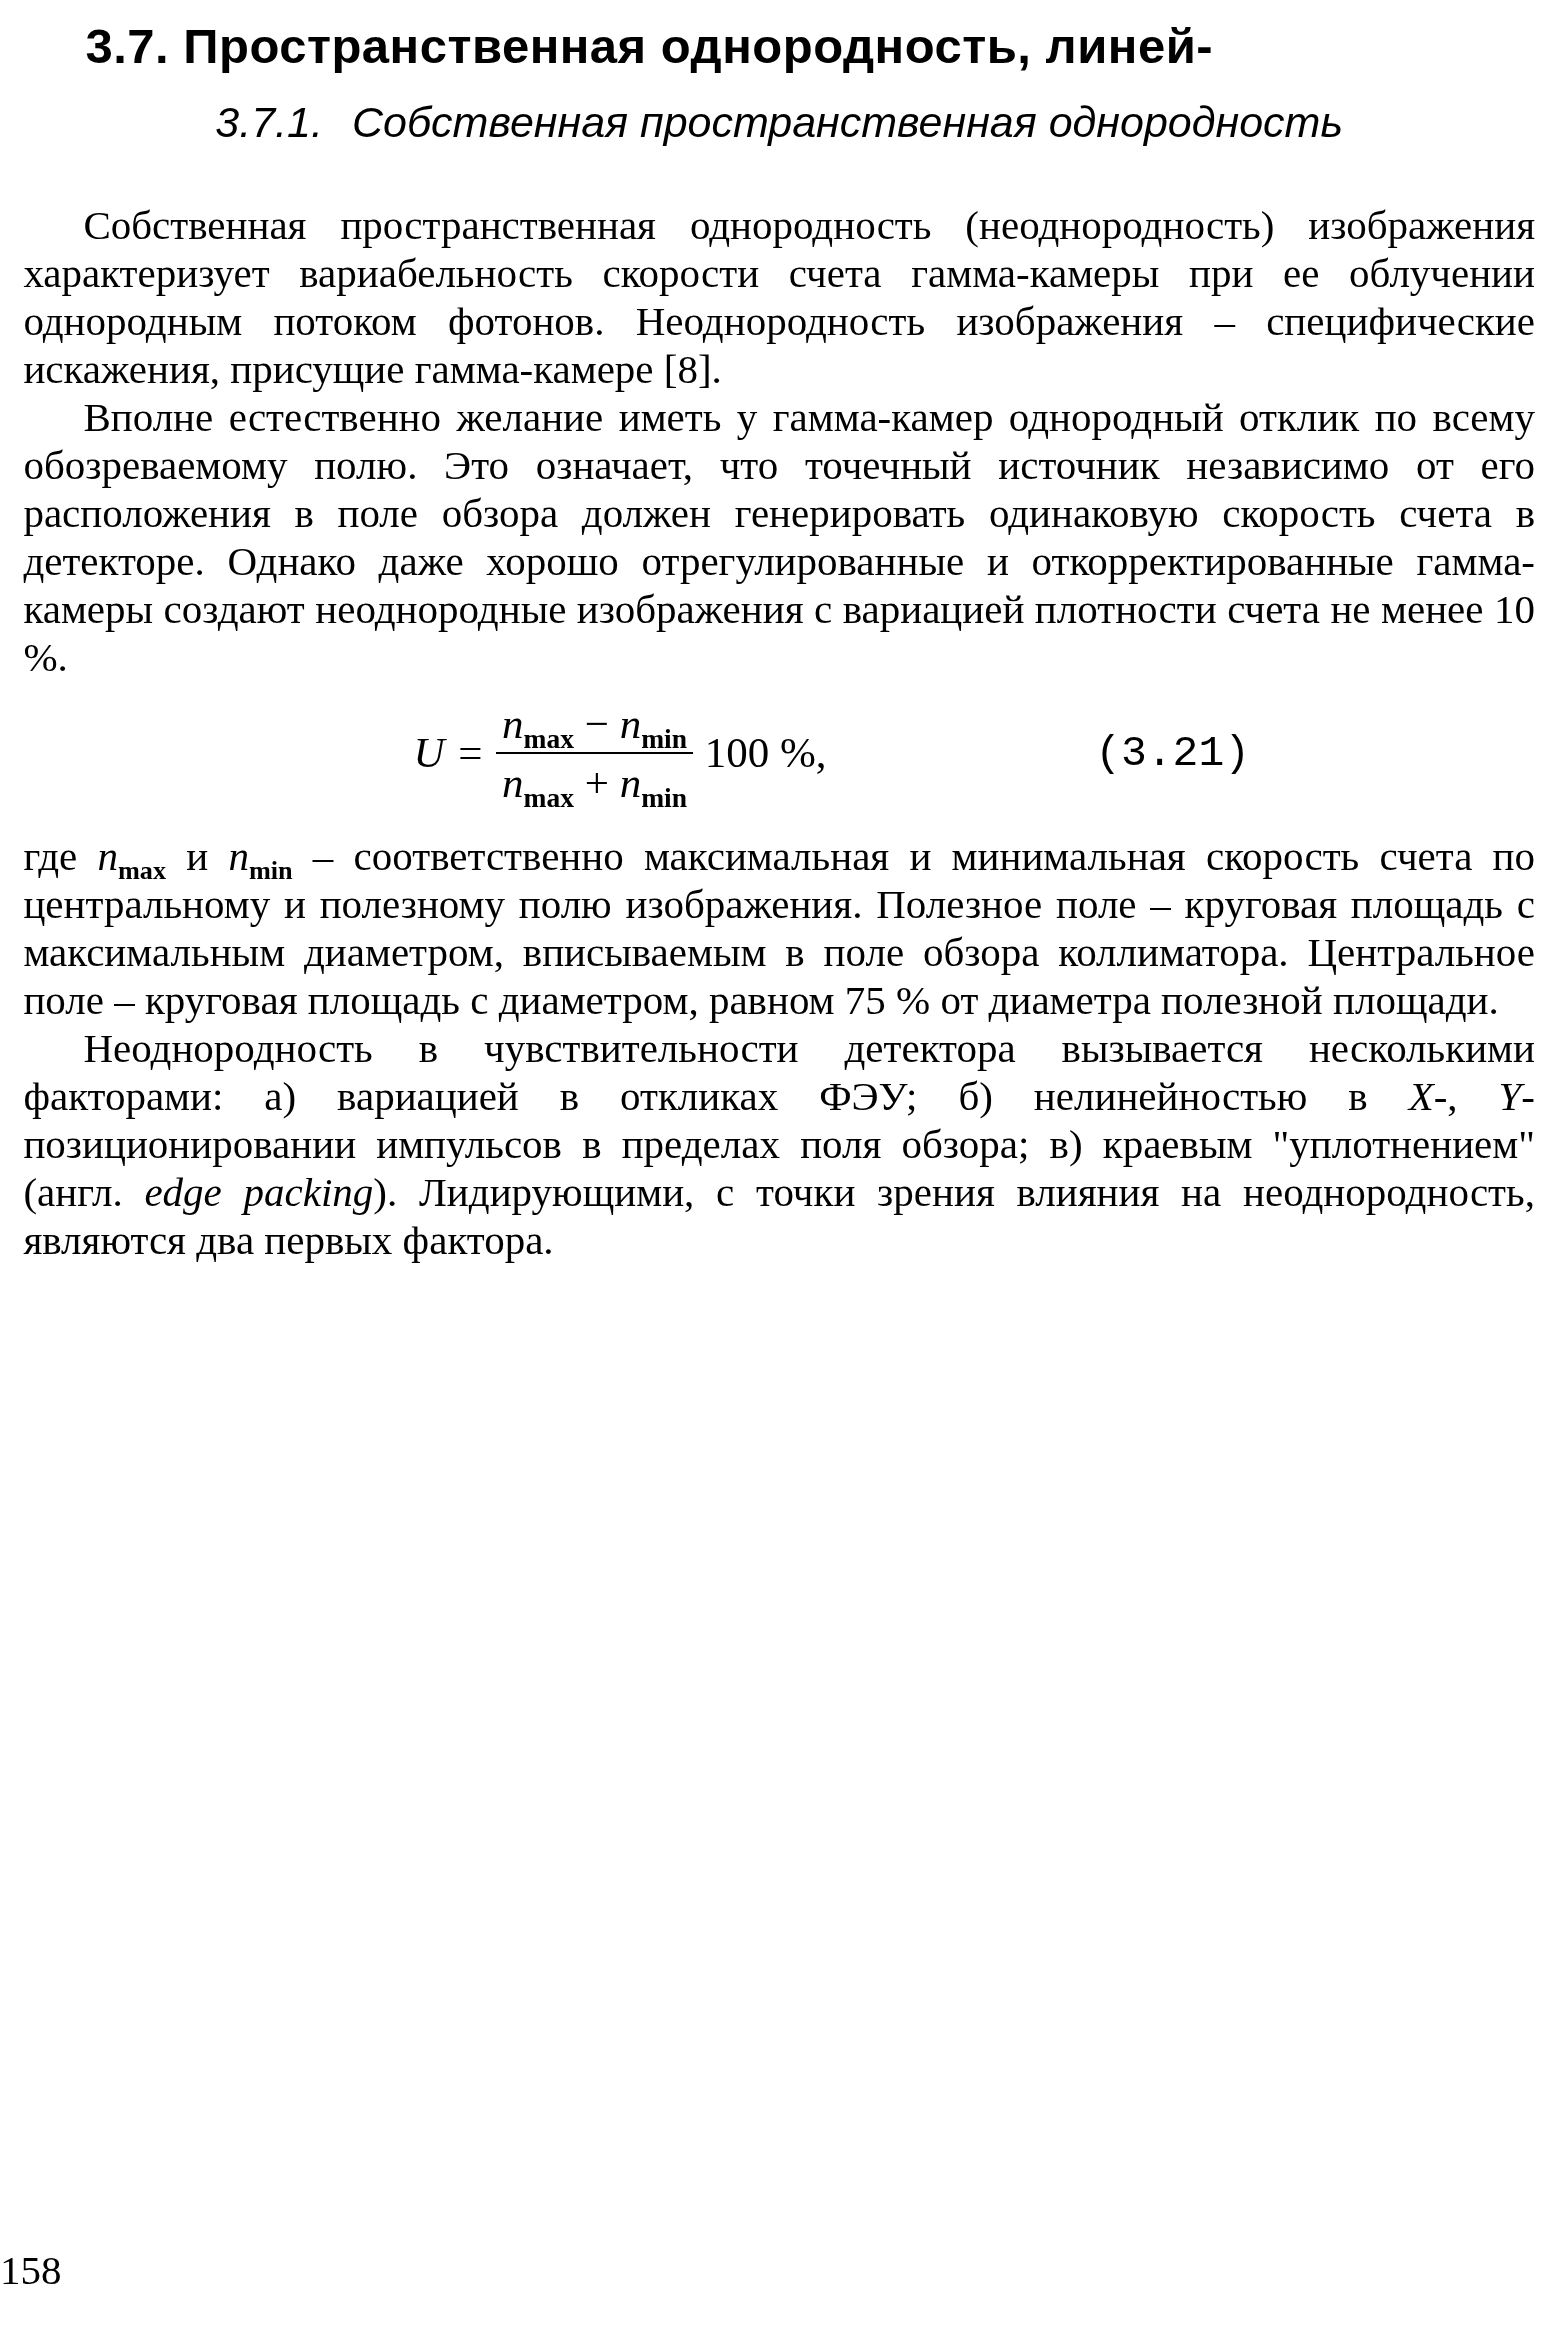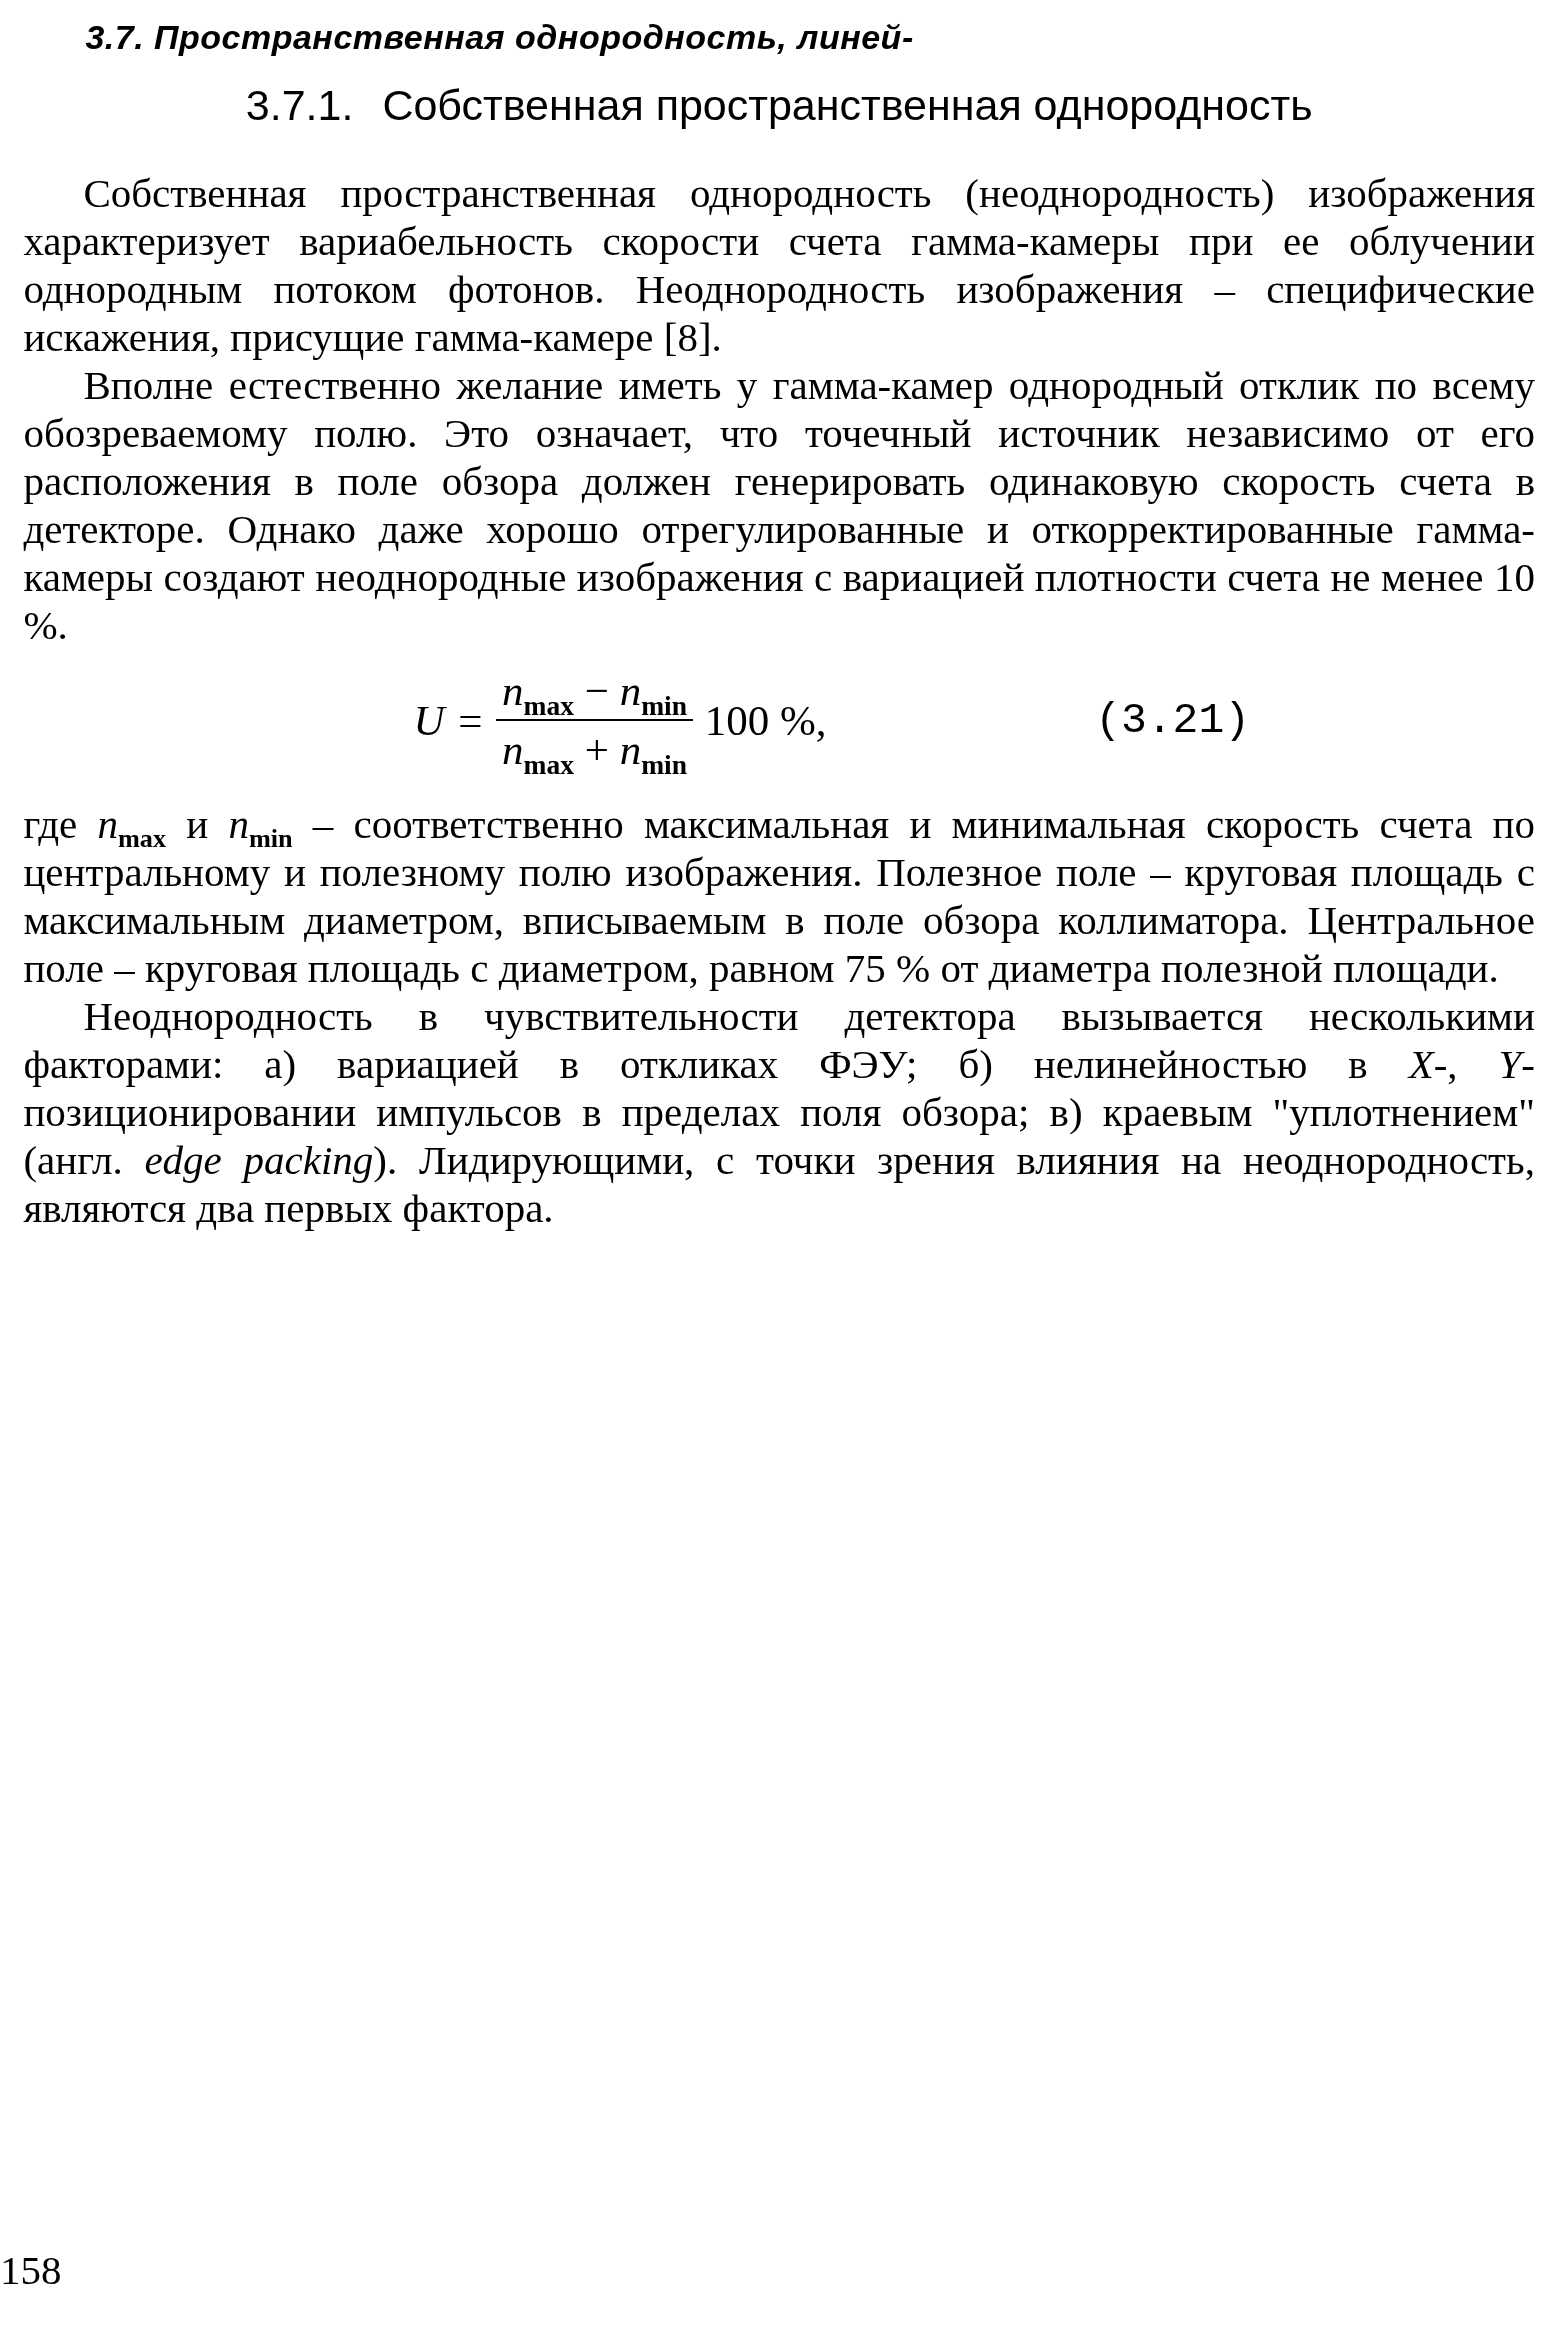--- a/index.html
+++ b/index.html
@@ -12,33 +12,33 @@
     width: 1560px;
     height: 2331px;
     position: relative;
     font-family: "Liberation Serif", serif;
   }
   .page {
     padding: 9.8px 25px 0 23.4px;
   }
   .h-main {
     font-family: "Liberation Sans", sans-serif;
-    font-style: italic;
     font-weight: bold;
-    font-size: 34px;
+    font-size: 49px;
     line-height: 1.17;
     margin: 7.8px 0 23.4px 62px;
     letter-spacing: 0.5px;
   }
   .h-sub {
     font-family: "Liberation Sans", sans-serif;
+    font-style: italic;
     font-weight: normal;
     font-size: 43px;
     text-align: center;
-    margin: 0 0 39px 0;
+    margin: 0 0 54px 0;
   }
   .h-sub .sub-num {
     margin-right: 29px;
   }
   p.body-par {
     font-size: 41px;
     line-height: 48px;
     text-align: justify;
     text-indent: 60px;
     margin: 0;

